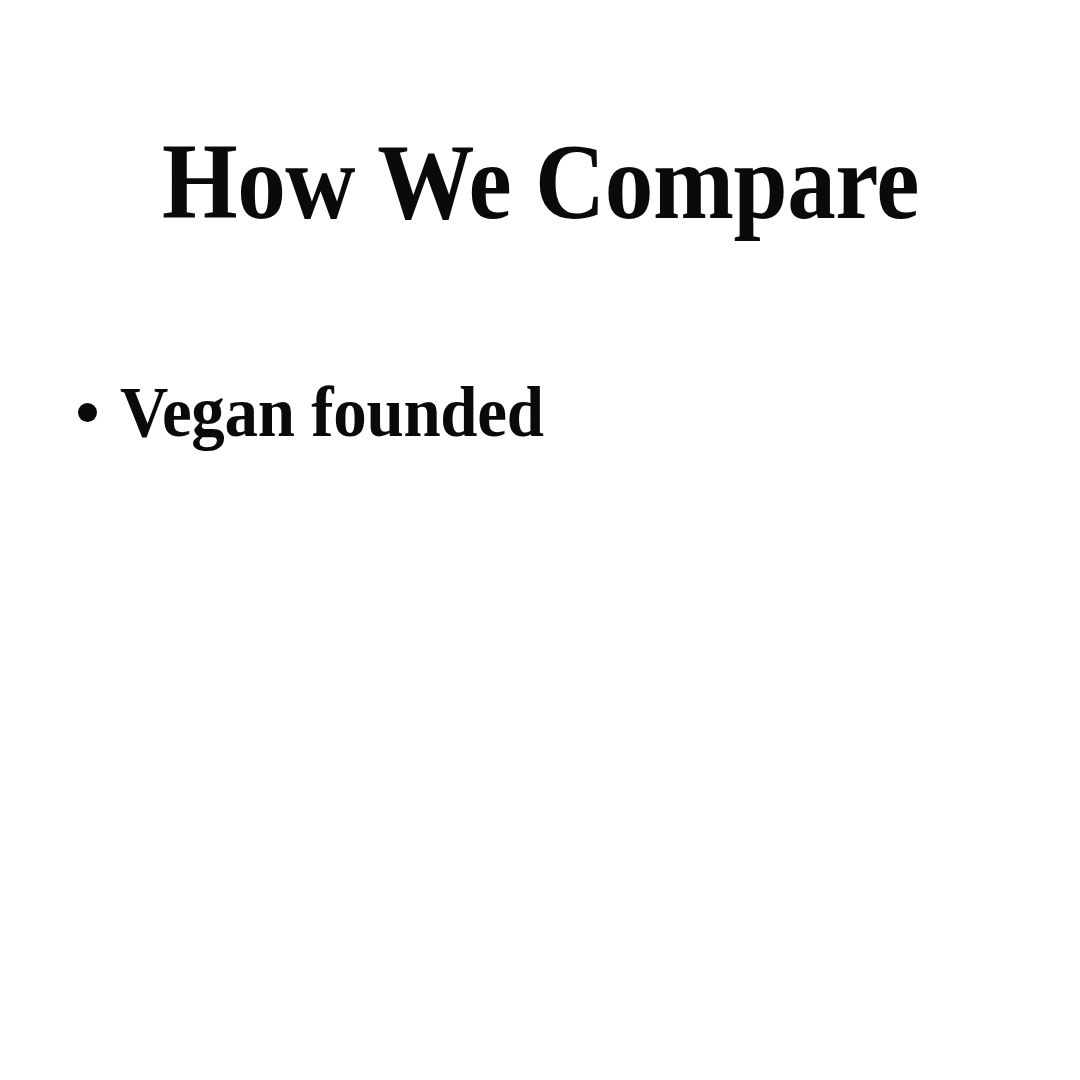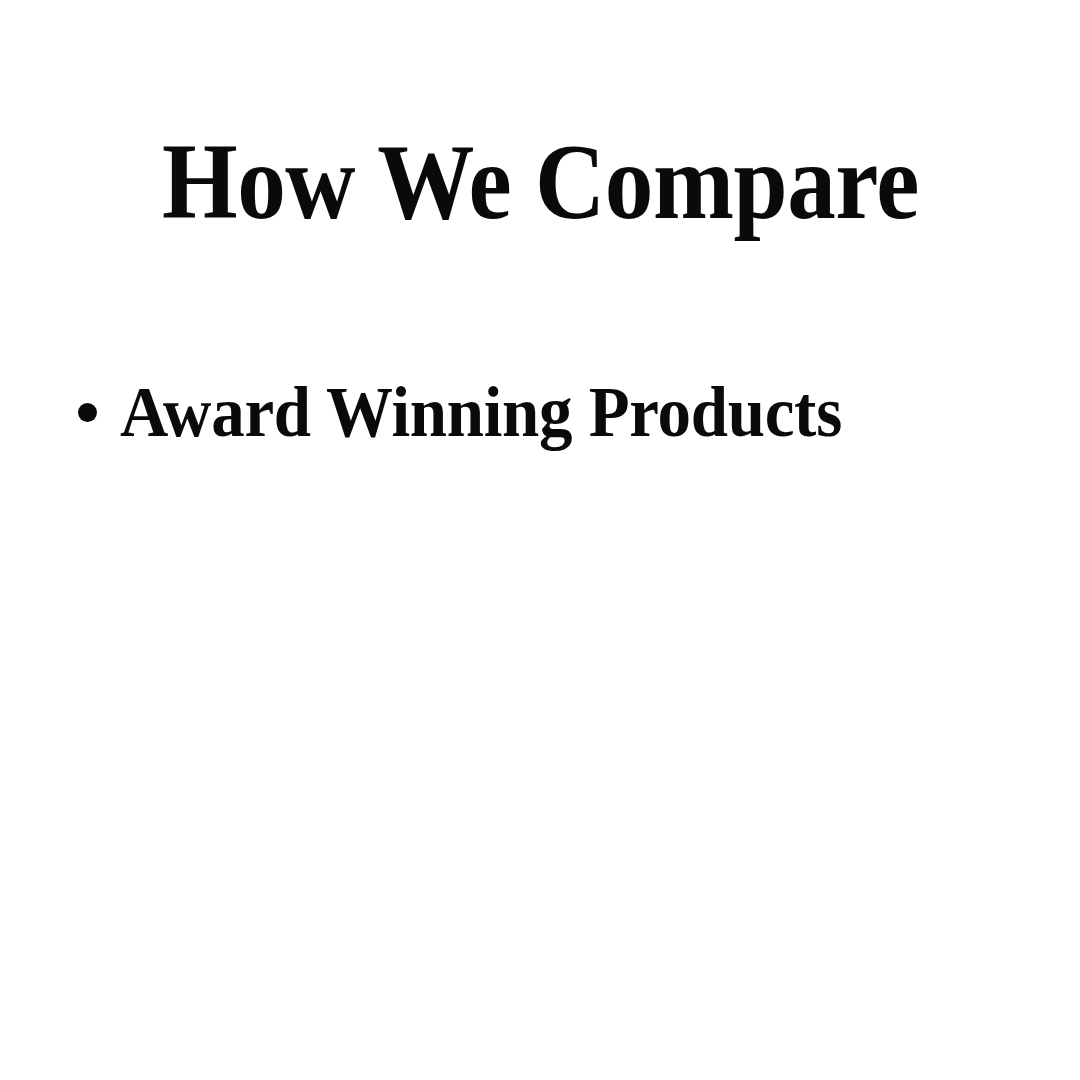--- a/index.html
+++ b/index.html
@@ -101,24 +101,24 @@
 <body>
 
 <div id="slide">
 
   <div id="title-block">
     <h1 id="page-title">How We Compare</h1>
   </div>
 
   <ul id="benefits-list">
 
+    <li class="benefit-item">
+      <span class="benefit-bullet"></span>
+      <span class="benefit-text">Vegan founded</span>
+    </li>
 
 
 
-    <li class="benefit-item">
-      <span class="benefit-bullet"></span>
-      <span class="benefit-text">Award Winning Products</span>
-    </li>
 
 
   </ul>
 
 </div>
 
 </body></html>

